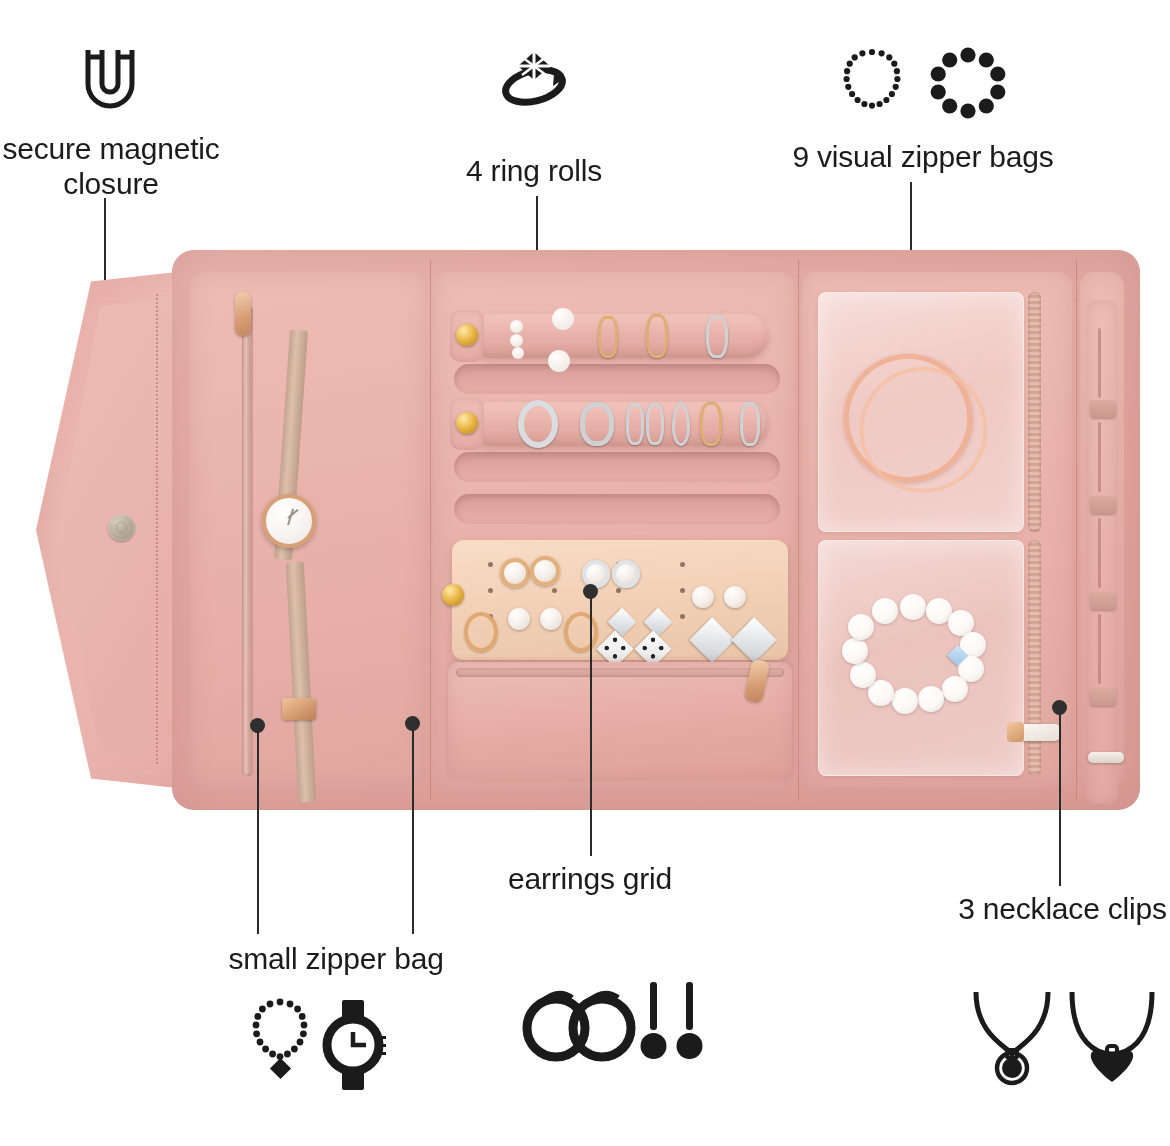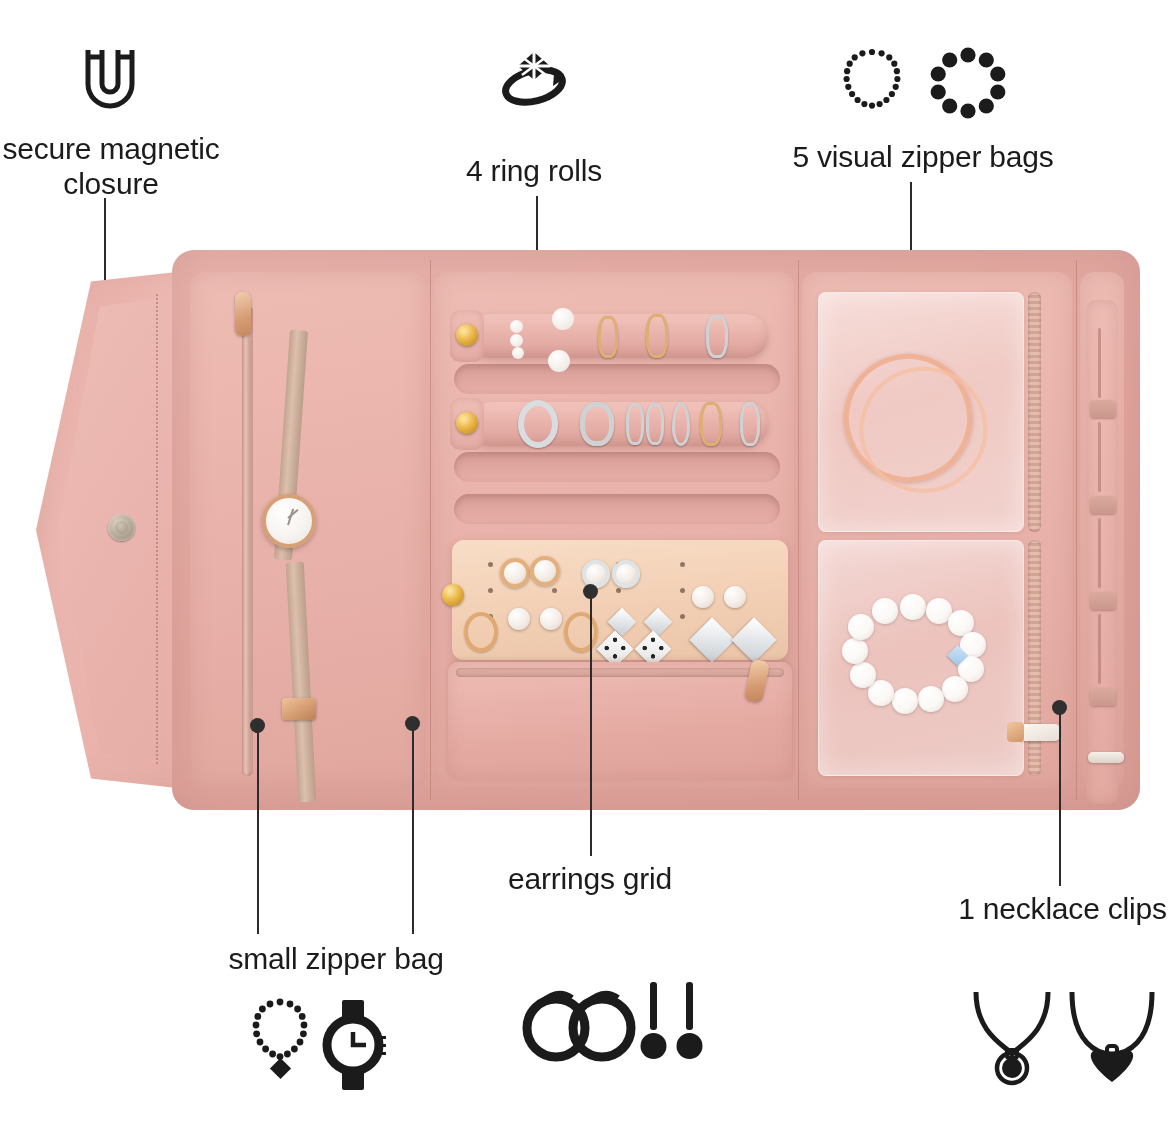--- a/index.html
+++ b/index.html
@@ -372,21 +372,21 @@
           <circle cx="109.7" cy="12.0" r="7.6"></circle>
       </g>
     </svg>
   </div>
 
   <div class="label center" style="left:0px; top:132px; width:222px;">secure magnetic
 closure</div>
 
   <div class="label center" style="left:434px; top:154px; width:200px;">4 ring rolls</div>
 
-  <div class="label center" style="left:778px; top:140px; width:290px;">5 visual zipper bags</div>
+  <div class="label center" style="left:778px; top:140px; width:290px;">9 visual zipper bags</div>
 
   <div class="leader" style="left:104px; top:198px; height:272px;"></div>
   <div class="dot" style="left:97px; top:464px;"></div>
 
   <div class="leader" style="left:536px; top:196px; height:142px;"></div>
   <div class="dot" style="left:529px; top:332px;"></div>
 
   <div class="leader" style="left:910px; top:182px; height:152px;"></div>
   <div class="dot" style="left:903px; top:328px;"></div>
 
@@ -539,21 +539,21 @@
   <div class="dot" style="left:583px; top:584px;"></div>
   <div class="leader" style="left:590px; top:598px; height:258px;"></div>
 
   <div class="dot" style="left:1052px; top:700px;"></div>
   <div class="leader" style="left:1059px; top:714px; height:172px;"></div>
 
   <div class="label center" style="left:196px; top:942px; width:280px;">small zipper bag</div>
 
   <div class="label center" style="left:475px; top:862px; width:230px;">earrings grid</div>
 
-  <div class="label center" style="left:955px; top:892px; width:215px;">1 necklace clips</div>
+  <div class="label center" style="left:955px; top:892px; width:215px;">3 necklace clips</div>
 
   <div class="icon" style="left:250px; top:998px;">
     <svg width="150" height="100" viewBox="0 0 150 100">
       <g fill="#1b1b1b">
 
         <circle cx="30.0" cy="4.0" r="3.4"></circle>
           <circle cx="40.0" cy="6.0" r="3.4"></circle>
         <circle cx="47.6" cy="11.0" r="3.4"></circle>
           <circle cx="52.2" cy="18.4" r="3.4"></circle>
         <circle cx="54.0" cy="27.0" r="3.4"></circle>

